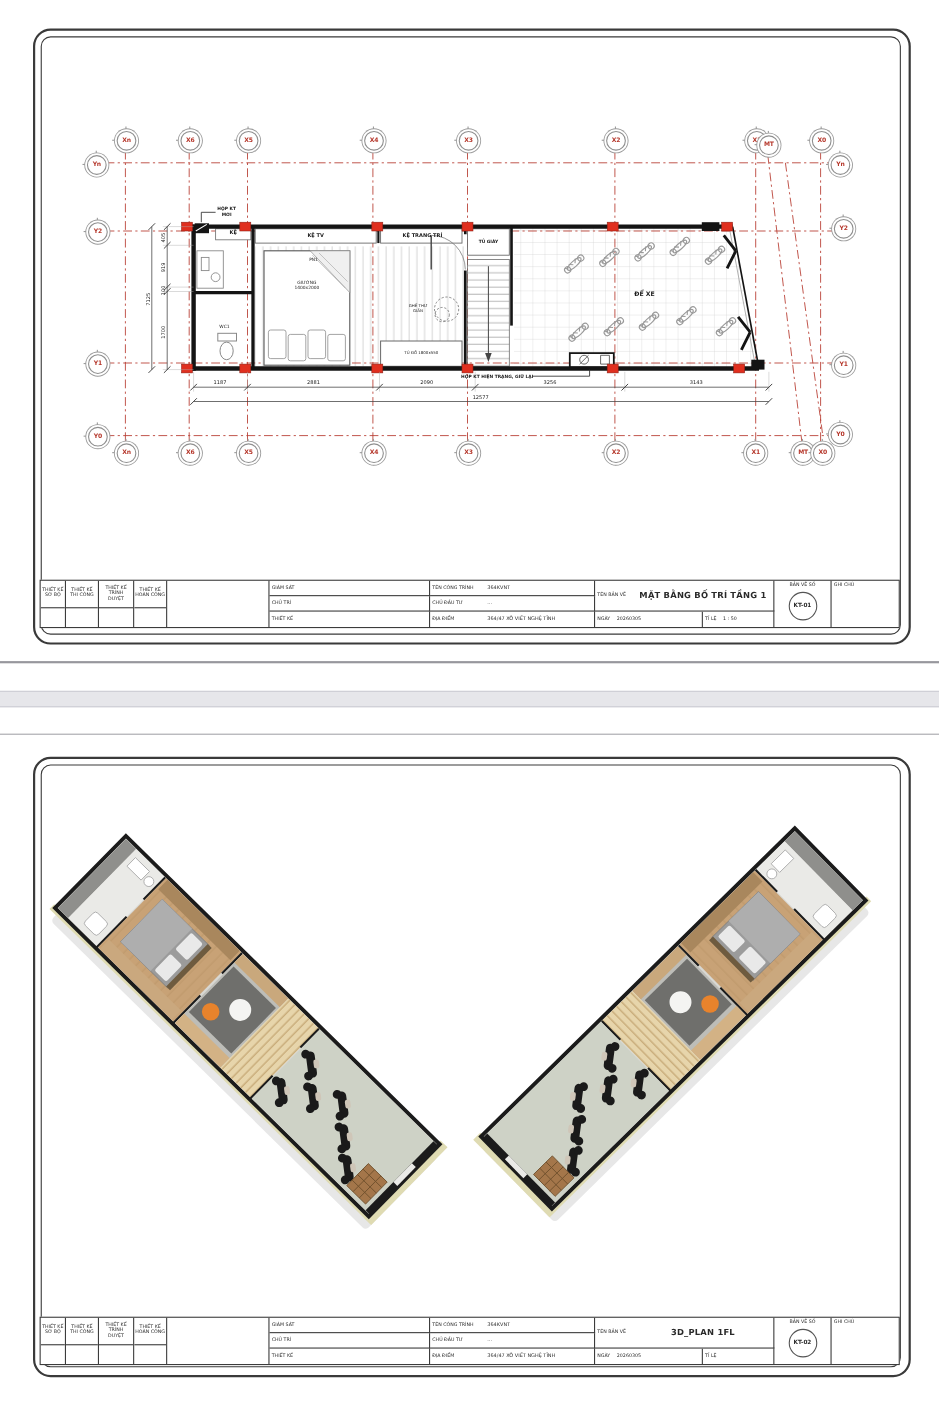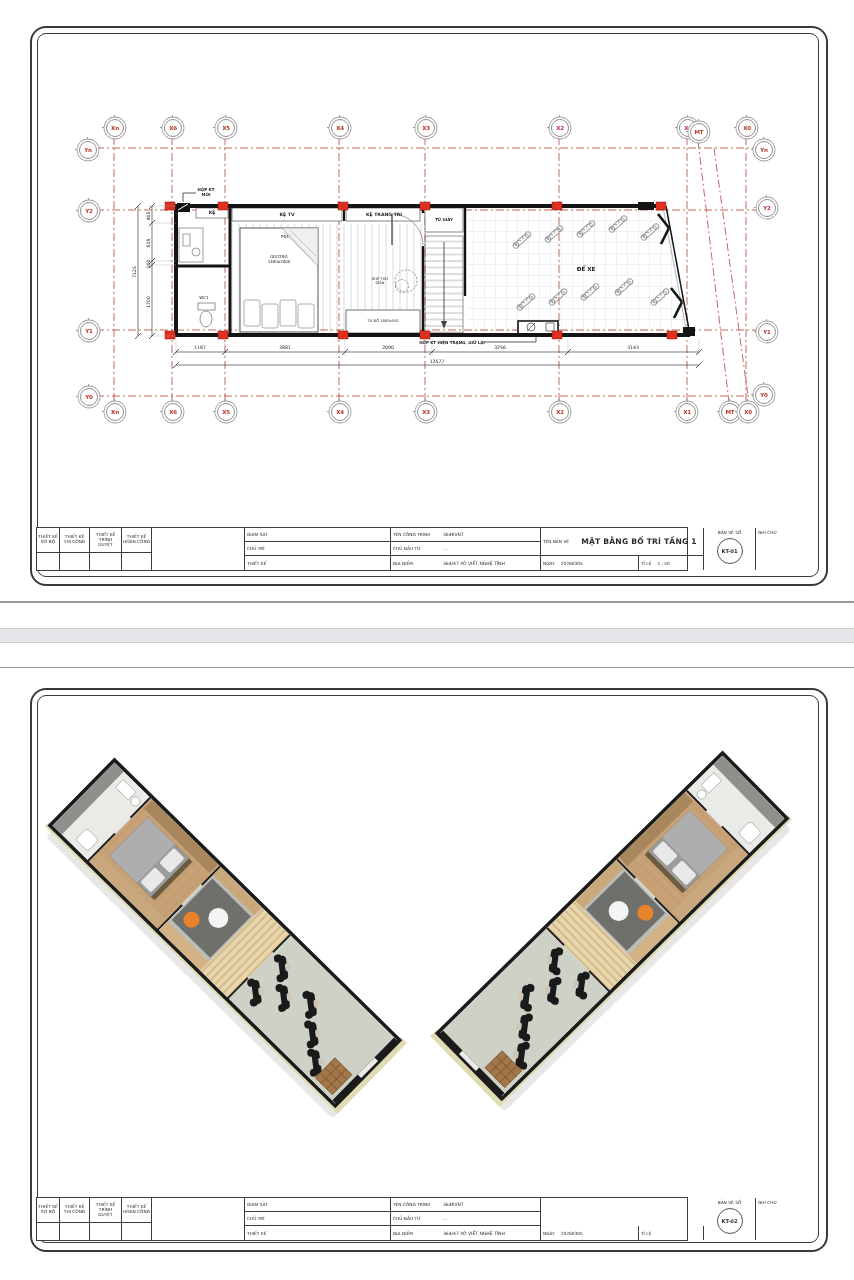--- a/index.html
+++ b/index.html
@@ -32,21 +32,21 @@
             display:flex;align-items:center;justify-content:center;
             font-size:5.5px;font-weight:700;color:#b5362a;letter-spacing:-.2px;}
 
   
   .lbl{position:absolute;transform:translate(-50%,-50%);white-space:nowrap;color:#1c1c1c;
        font-weight:700;text-align:center;line-height:1.25;z-index:3;}
   .f35{font-size:3.6px;} .f4{font-size:4px;} .f45{font-size:4.6px;} .f55{font-size:5.6px;}
   .thin{font-weight:400;}
 
   
-  .tb{position:absolute;left:36px;width:652px;height:44px;display:grid;
+  .tb{position:absolute;left:36px;width:782px;height:44px;display:grid;
       grid-template-columns:23px 30px 32px 30px 93px 146px 150px 163px 52px 63px;
       grid-template-rows:1fr 1fr 1fr;border:1.2px solid #3c3c3c;background:#fff;
       font-size:4.3px;color:#2a2a2a;box-sizing:border-box;z-index:5;}
   .tb .c{border-right:1px solid #3c3c3c;border-bottom:1px solid #3c3c3c;
          display:flex;align-items:center;padding:0 2px;overflow:hidden;box-sizing:border-box;}
   .tb .nb{border-bottom:none;} .tb .nr{border-right:none;}
   .tb .stage{grid-row:1/4;flex-direction:column;padding:0;align-items:stretch;border-bottom:none;}
   .tb .stage .sl{flex:0 0 58%;border-bottom:1px solid #3c3c3c;display:flex;align-items:center;
                  justify-content:center;text-align:center;line-height:1.15;padding:0 1px;}
   .tb .sig{grid-row:1/4;border-bottom:none;}
@@ -527,20 +527,24 @@
         <span class="v">364KVNT</span>
       </div>
     <div class="c kv" style="grid-column:7;grid-row:2;">
         <span class="k">CHỦ ĐẦU TƯ</span>
         <span class="v">...</span>
       </div>
     <div class="c kv nb" style="grid-column:7;grid-row:3;">
         <span class="k">ĐỊA ĐIỂM</span>
         <span class="v">364/47 XÔ VIẾT NGHỆ TĨNH</span>
       </div>
+    <div class="c name-cell">
+        <span class="k">TÊN BẢN VẼ</span>
+        <span class="nm">3D_PLAN 1FL</span>
+      </div>
     <div class="c dt nb">
       <div class="half h1">
           <span class="k">NGÀY</span>
           <span class="v">20260305</span>
         </div>
       <div class="half h2">
           <span class="k">TỈ LỆ</span>
           <span class="v"></span>
         </div>
     </div>

